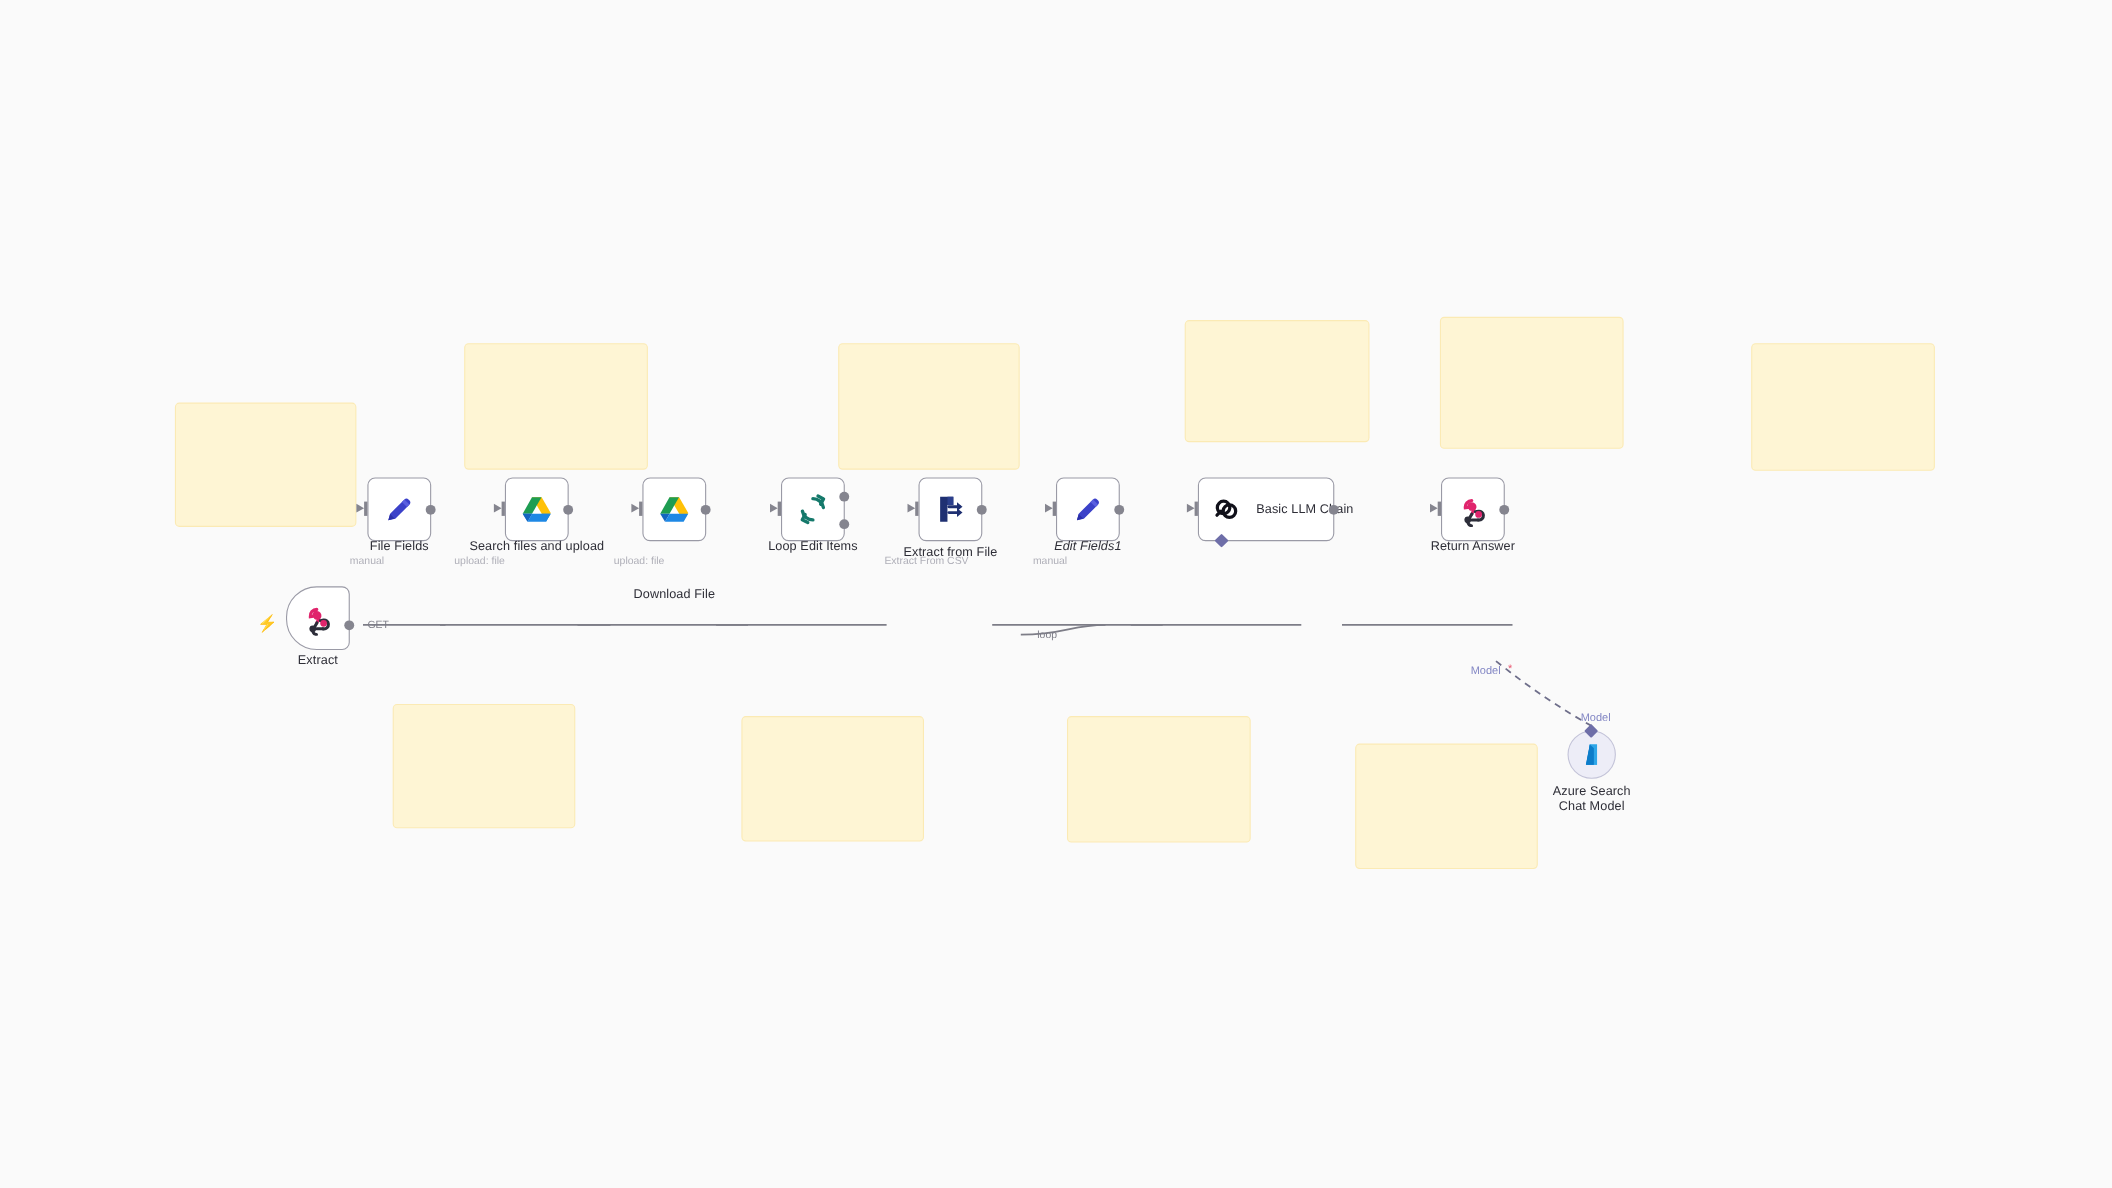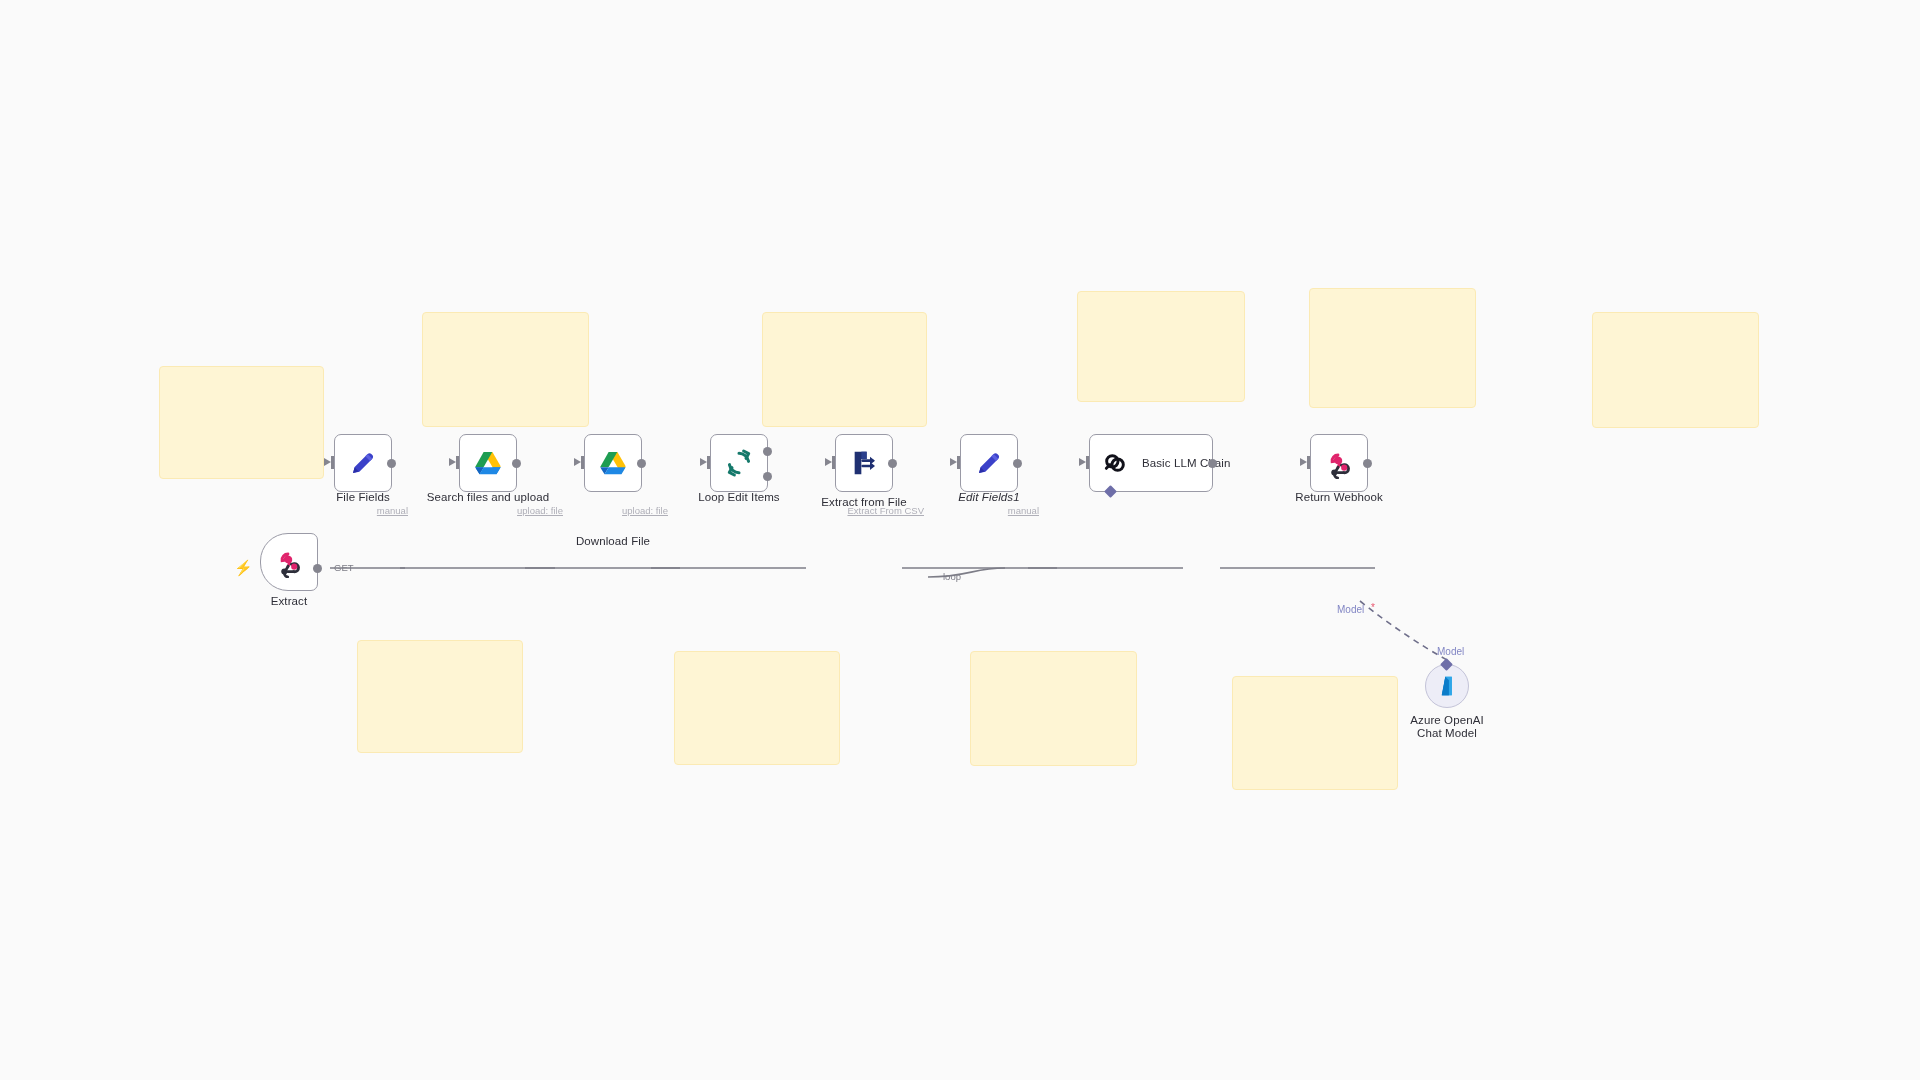--- a/index.html
+++ b/index.html
@@ -129,25 +129,24 @@
     white-space: nowrap;
     letter-spacing: .1px;
   }
   .node-label.wrap {
     white-space: normal;
     line-height: 13px;
     width: 86px;
   }
   .node-sublabel {
     position: absolute;
-    text-align: right;
+    text-align: left;
     font-size: 9.5px;
     color: #AFAFB8;
     white-space: nowrap;
-    text-decoration: underline;
   }
 
   
   .port-out {
     position: absolute;
     width: 9px;
     height: 9px;
     border-radius: 50%;
     background: #85858F;
   }
@@ -356,32 +355,32 @@
         <path d="M22.6 30.4 L18.3 38 C16 42 18 46 22 46.4" fill="none" stroke="#2D2E3A" stroke-width="4.2" stroke-linecap="round"></path>
         <path d="M22.2 38.5 L31.5 38.5" fill="none" stroke="#2D2E3A" stroke-width="4.2" stroke-linecap="round"></path>
         <path d="M31.2 38.6 C35.5 39.2 38.6 36 38.3 32 C38 28.6 35 26.2 31.6 26.6 L27.4 27.4" fill="none" stroke="#2D2E3A" stroke-width="4.2" stroke-linecap="round"></path>
         <circle cx="22.5" cy="21.5" r="4.6" fill="#E0246C"></circle>
         <circle cx="17" cy="38.4" r="4.6" fill="#2D2E3A"></circle>
         <circle cx="31.8" cy="31" r="4.6" fill="#E0246C"></circle>
       </svg>
     </div>
     <div class="port-in" style="left:-3px;top:22px;"></div>
     <div class="port-out" style="left:53px;top:25px;"></div>
-    <div class="node-label" style="left:-26px;top:57px;width:110px;">Return Webhook</div>
+    <div class="node-label" style="left:-26px;top:57px;width:110px;">Return Answer</div>
   </div>
 
   <div class="node" style="left:1425px;top:664px;">
     <div class="node-circle">
       <svg class="node-icon" viewBox="0 0 48 48">
         <path d="M21 7 L33 7 L33 41 L27.5 41 L27.5 13 L21 13 Z" fill="#2AA8EC"></path>
         <path d="M21 7 L27.5 13 L27.5 41 L15 41 Z" fill="#0F7FCF"></path>
         <path d="M33 7 L33 41 L40 41 L40 7 Z" fill="#3EC0F5" opacity="0"></path>
         <path d="M21 7 L14.5 41 L27.5 41 L27.5 13 Z" fill="#1089DE"></path>
         <path d="M27.5 13 L27.5 41 L33 41 L33 7 L21 7 Z" fill="none"></path>
         <path d="M20.8 7 L32.8 7 L32.8 41.2 L27.4 41.2 L27.4 12.9 L20.8 12.9 Z" fill="#2FA6E8"></path>
         <path d="M20.8 7 L27.4 12.9 L27.4 41.2 L14.2 41.2 Z" fill="#0C7CC9"></path>
       </svg>
     </div>
     <div class="port-ai" style="left:17px;top:-4px;"></div>
-    <div class="node-label wrap" style="left:-21px;top:50px;">Azure OpenAI Chat Model</div>
+    <div class="node-label wrap" style="left:-21px;top:50px;">Azure Search Chat Model</div>
   </div>
 
 </div>
 
 </body></html>

